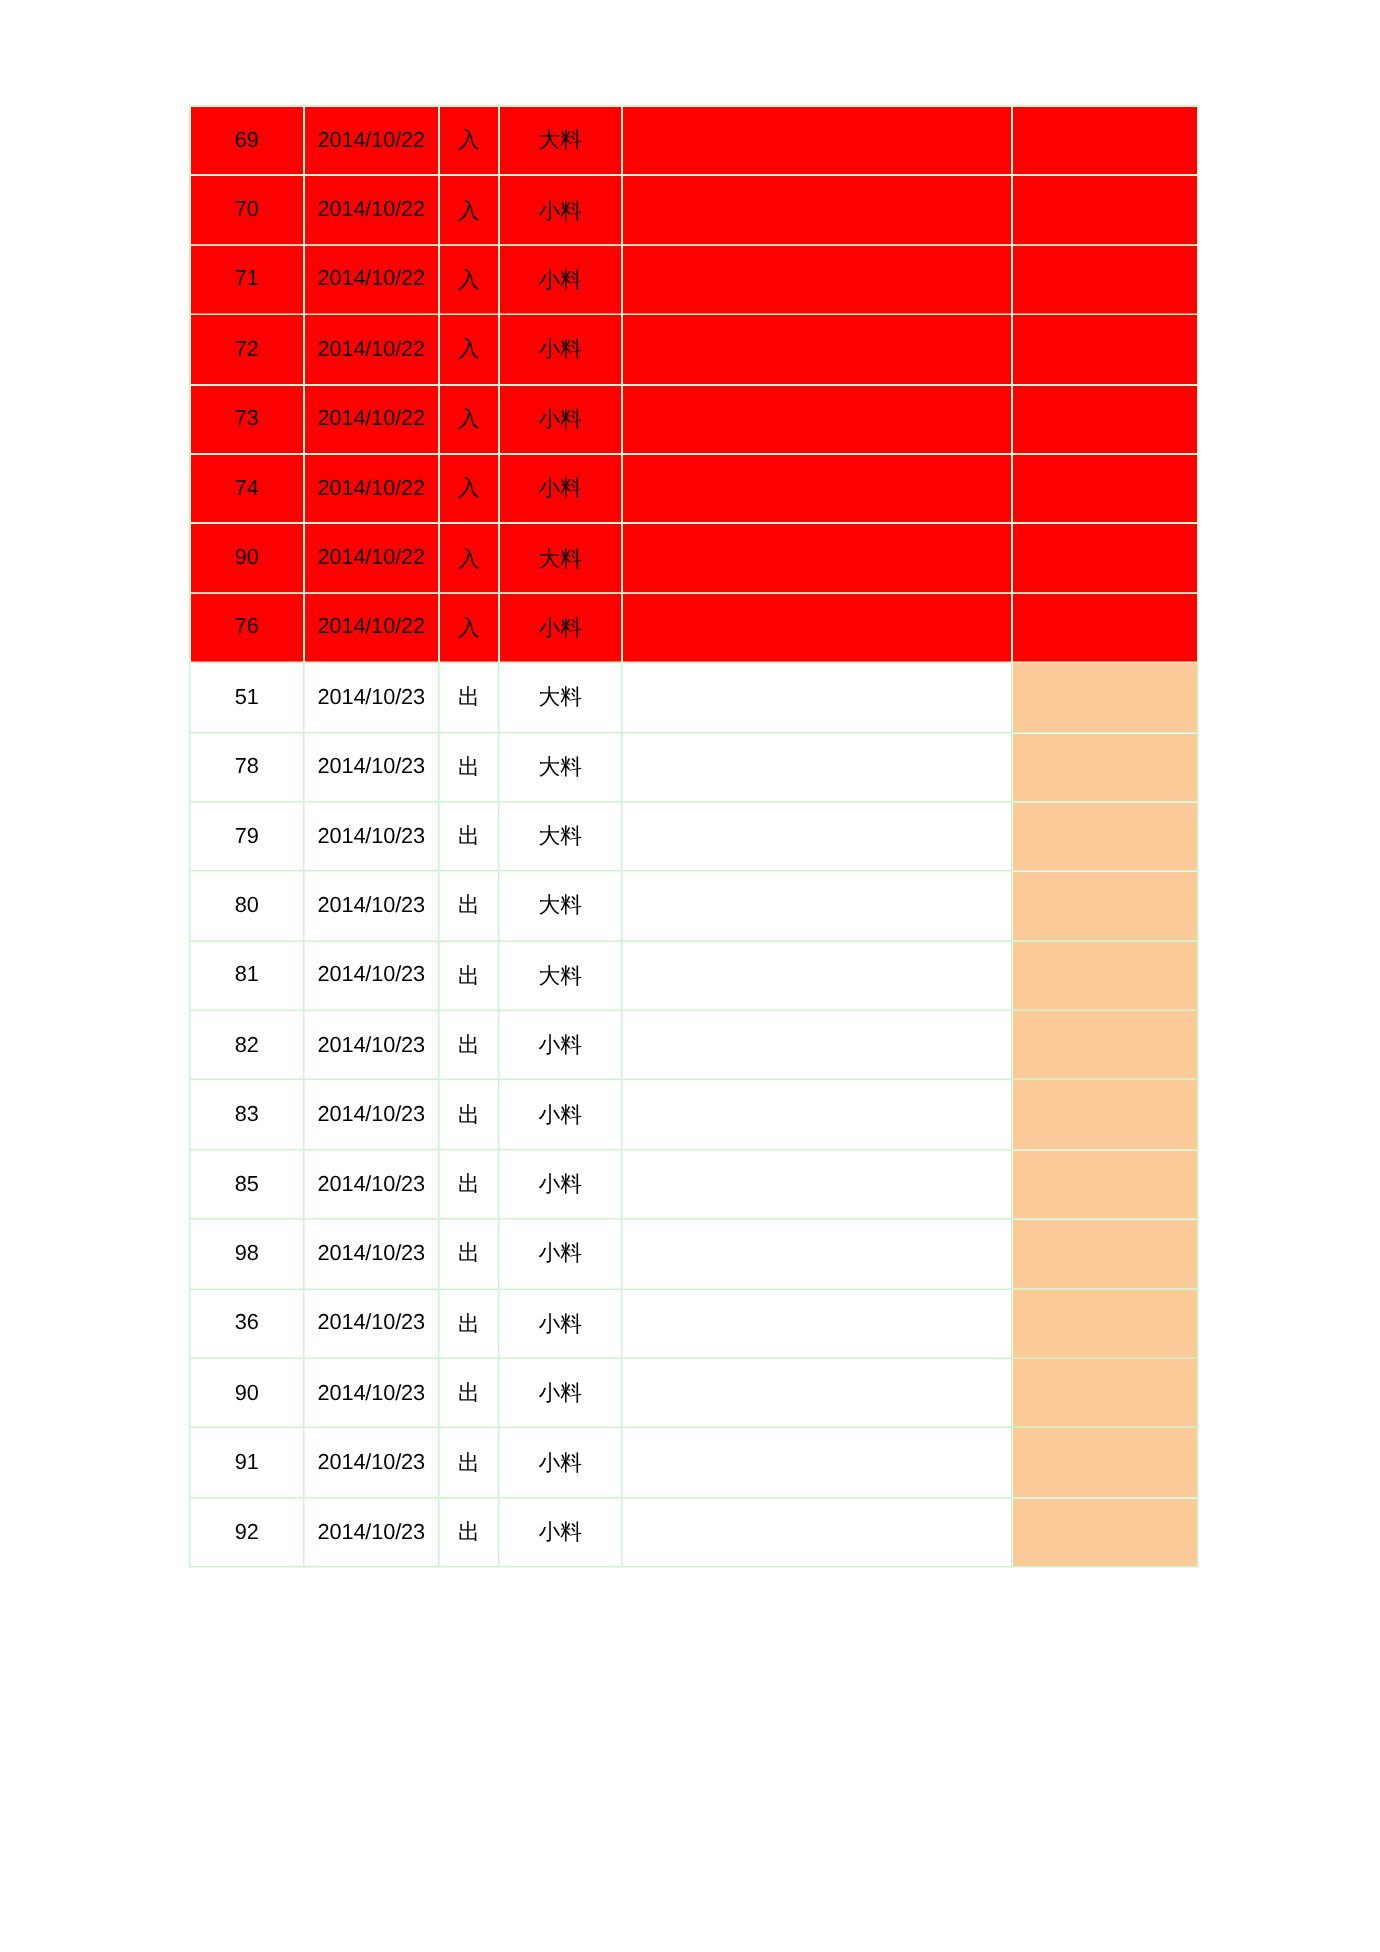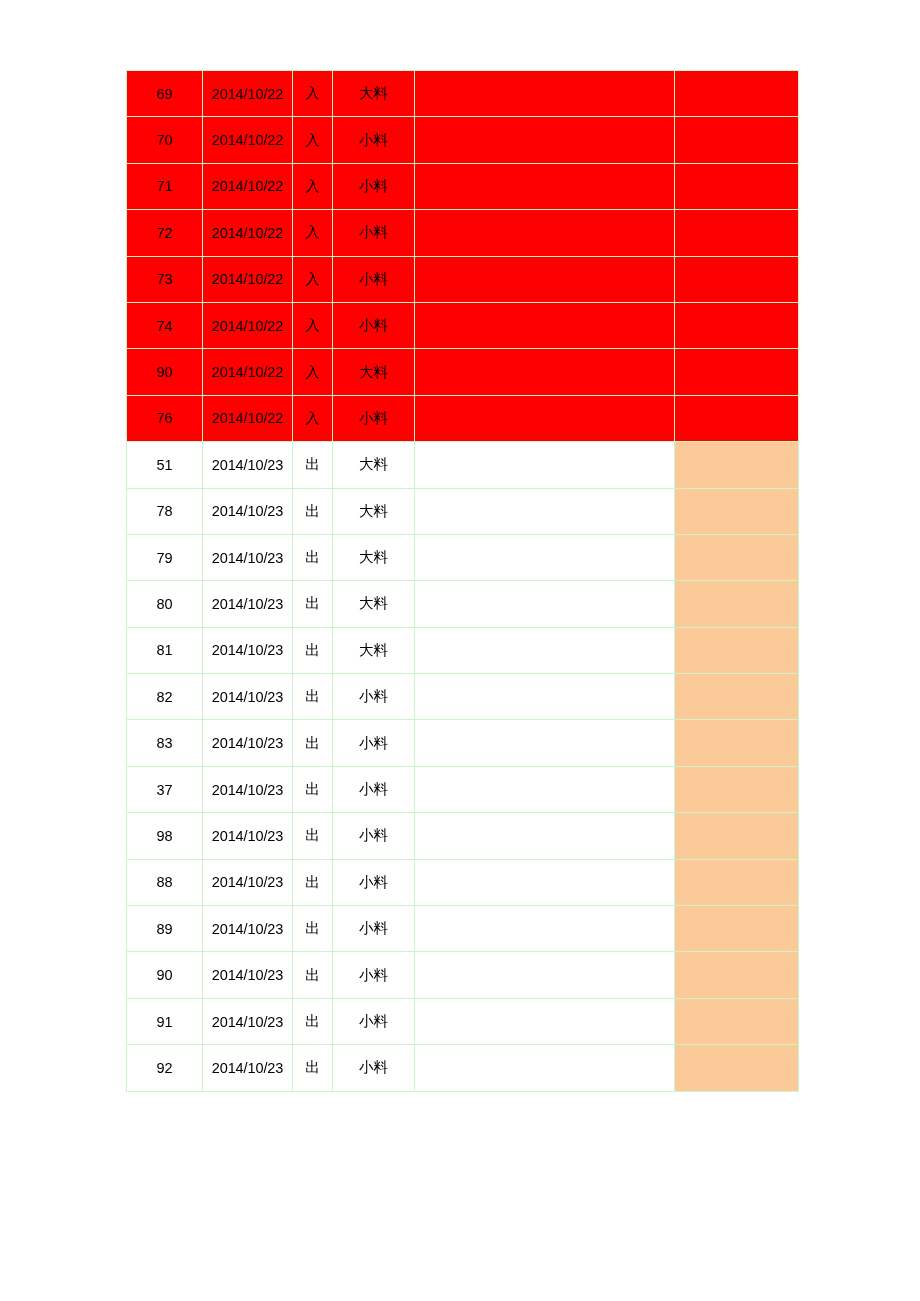--- a/index.html
+++ b/index.html
@@ -180,45 +180,37 @@
       </tr>
       <tr class="state-plain">
         <td class="c-seq">83</td>
         <td class="c-date">2014/10/23</td>
         <td class="c-flow">出</td>
         <td class="c-kind">小料</td>
         <td class="c-notes"></td>
         <td class="c-extra"></td>
       </tr>
       <tr class="state-plain">
-        <td class="c-seq">37</td>
+        <td class="c-seq">85</td>
         <td class="c-date">2014/10/23</td>
         <td class="c-flow">出</td>
         <td class="c-kind">小料</td>
         <td class="c-notes"></td>
         <td class="c-extra"></td>
       </tr>
       <tr class="state-plain">
         <td class="c-seq">98</td>
         <td class="c-date">2014/10/23</td>
         <td class="c-flow">出</td>
         <td class="c-kind">小料</td>
         <td class="c-notes"></td>
         <td class="c-extra"></td>
       </tr>
       <tr class="state-plain">
-        <td class="c-seq">88</td>
-        <td class="c-date">2014/10/23</td>
-        <td class="c-flow">出</td>
-        <td class="c-kind">小料</td>
-        <td class="c-notes"></td>
-        <td class="c-extra"></td>
-      </tr>
-      <tr class="state-plain">
-        <td class="c-seq">89</td>
+        <td class="c-seq">36</td>
         <td class="c-date">2014/10/23</td>
         <td class="c-flow">出</td>
         <td class="c-kind">小料</td>
         <td class="c-notes"></td>
         <td class="c-extra"></td>
       </tr>
       <tr class="state-plain">
         <td class="c-seq">90</td>
         <td class="c-date">2014/10/23</td>
         <td class="c-flow">出</td>

